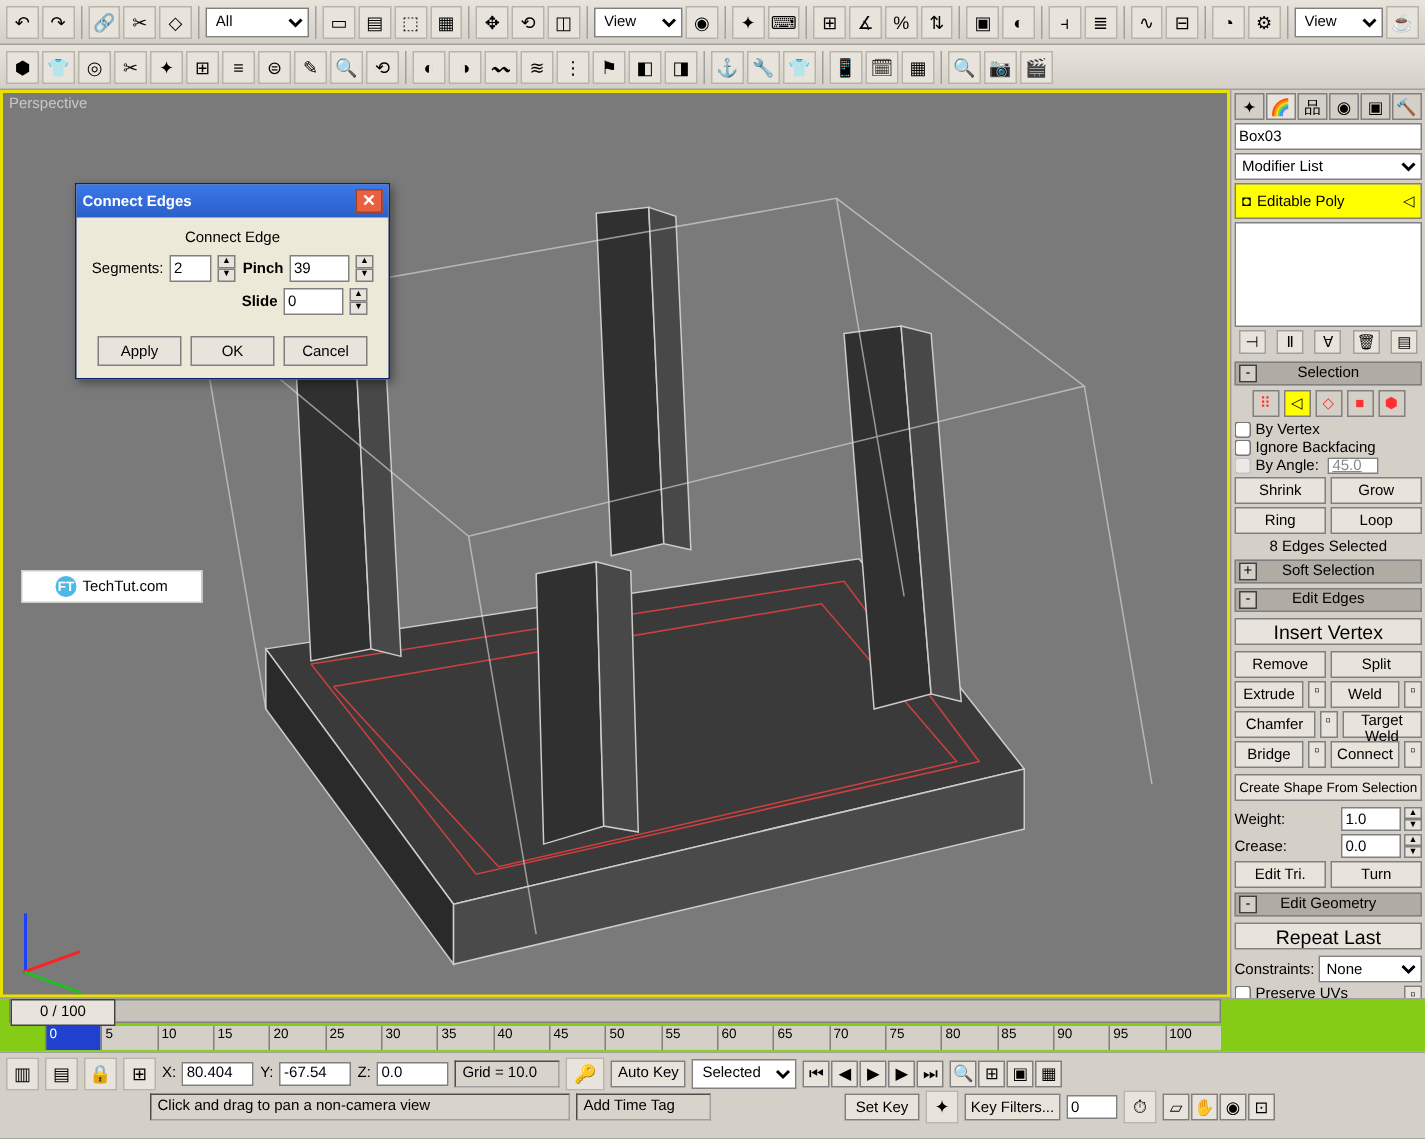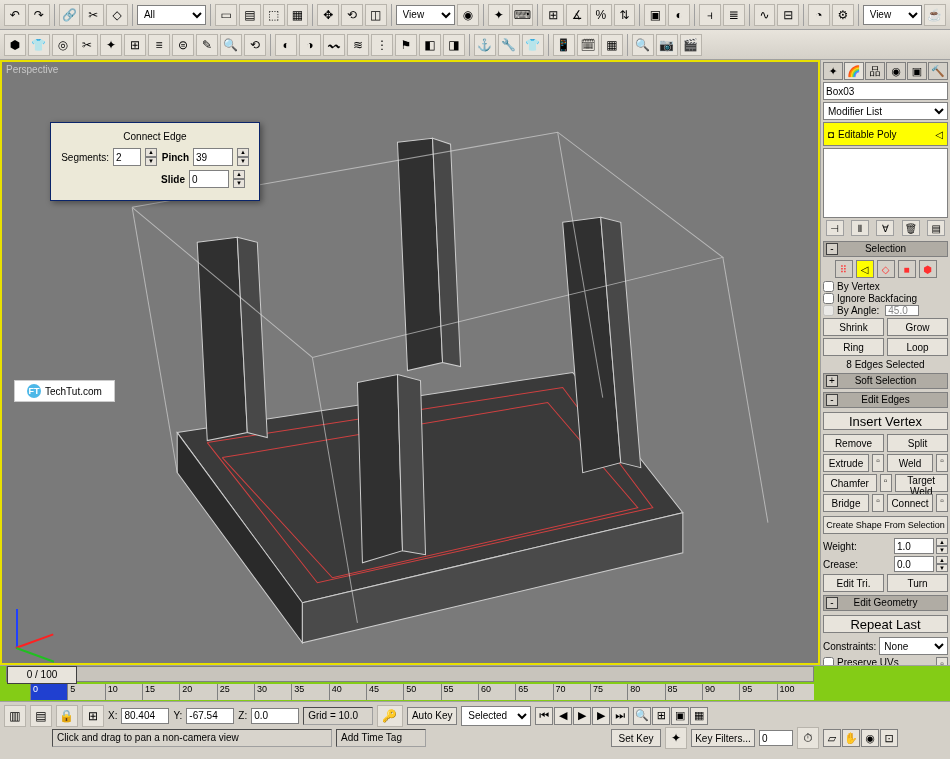--- a/index.html
+++ b/index.html
@@ -8,21 +8,21 @@
 
 .toolbar-row { height: 30px; background: linear-gradient(#e8e4dc,#d4d0c8); border-bottom: 1px solid #a0a0a0; display: flex; align-items: center; padding: 0 4px; gap: 2px; }
 .tb-btn { width: 22px; height: 22px; border: 1px solid #b8b4ac; background: #e8e4dc; display: flex; align-items: center; justify-content: center; font-size: 12px; cursor: pointer; }
 .tb-sep { width: 1px; height: 22px; background: #a0a0a0; margin: 0 2px; }
 .tb-combo { height: 20px; border: 1px solid #808080; background: #fff; font-size: 10px; padding: 0 2px; }
 
 
 .main-area { display: flex; height: 605px; }
 .viewport-wrap { flex: 1; position: relative; background: #7a7a7a; border: 2px solid #e8e000; }
 .vp-label { position: absolute; top: 2px; left: 4px; color: #c8c8c8; font-size: 10px; }
-.watermark { position: absolute; left: 12px; top: 318px; background: #fff; border: 1px solid #ccc; padding: 3px 12px; display: flex; align-items: center; gap: 4px; font-size: 11px; }
+.watermark { position: absolute; left: 12px; top: 318px; background: #fff; border: 1px solid #ccc; padding: 3px 22px; display: flex; align-items: center; gap: 4px; font-size: 11px; }
 .watermark .wm-icon { width: 14px; height: 14px; border-radius: 50%; background: #4db8e8; color: #fff; display: flex; align-items: center; justify-content: center; font-size: 9px; font-weight: bold; }
 .axis-gizmo { position: absolute; left: 14px; bottom: 14px; width: 48px; height: 48px; }
 .axis-gizmo .axis-z { position:absolute; left:0; bottom:0; width:2px; height:40px; background:#2040ff; }
 .axis-gizmo .axis-x { position:absolute; left:0; bottom:0; width:40px; height:2px; background:#ff2020; transform:rotate(-20deg); transform-origin:left bottom; }
 .axis-gizmo .axis-y { position:absolute; left:0; bottom:0; width:40px; height:2px; background:#20c020; transform:rotate(20deg); transform-origin:left bottom; }
 
 
 .scene svg { position:absolute; inset:0; width:100%; height:100%; }
 
 
@@ -56,21 +56,21 @@
 .time-slider { position:absolute; left:6px; top:0; height:16px; width:808px; background:#c8c4bc; border:1px solid #808080; }
 .time-slider .knob { position:absolute; left:0; top:-1px; width:70px; height:18px; background:#e8e4dc; border:1px solid #404040; text-align:center; line-height:16px; font-size:10px; }
 .time-ruler { position:absolute; left:30px; top:18px; height:16px; width:784px; background:#d4d0c8; display:flex; }
 .time-ruler .tick { flex:1; border-left:1px solid #808080; font-size:9px; padding-left:2px; color:#000; position:relative; }
 .time-ruler .tick:first-child { color:#fff; background:#2040d0; }
 
 .status-bar { height:28px; background:#d4d0c8; border-top:1px solid #a0a0a0; display:flex; align-items:center; gap:4px; padding:0 4px; }
 .status-lbl { height:18px; border:1px inset #a0a0a0; background:#d8d4cc; padding:0 4px; line-height:16px; font-size:10px; }
 .status-coord { width:60px; }
 .status-spin { width:48px; height:16px; border:1px solid #808080; background:#fff; font-size:10px; padding:0 2px; }
-.status-bar2 { height:18px; background:#d4d0c8; display:flex; align-items:center; gap:4px; padding:0 52px; }
+.status-bar2 { height:18px; background:#d4d0c8; display:flex; align-items:center; gap:4px; padding:0 100px; }
 .nav-cluster { display:flex; gap:1px; }
 .nav-cluster .nb { width:18px; height:18px; border:1px solid #808080; background:#e8e4dc; font-size:11px; display:flex; align-items:center; justify-content:center; cursor:pointer; }
 
 
 .dialog { position:absolute; left:50px; top:122px; width:210px; background:#ece9d8; border:1px solid #0a246a; box-shadow:2px 2px 6px rgba(0,0,0,.4); }
 .dlg-title { height:22px; background:linear-gradient(#3b78ea,#2b5fc8); color:#fff; display:flex; align-items:center; padding:0 4px; font-size:11px; font-weight:bold; }
 .dlg-title .dlg-close { margin-left:auto; width:18px; height:16px; background:#e86040; border:1px solid #a04020; color:#fff; text-align:center; line-height:14px; font-size:11px; cursor:pointer; }
 .dlg-body { padding:8px; }
 .dlg-group-label { text-align:center; font-size:10px; margin-bottom:6px; }
 .dlg-row { display:flex; align-items:center; gap:4px; margin:4px 0; }
@@ -396,20 +396,24 @@
   <div class="tb-btn">⏱</div>
   <div class="nav-cluster">
     <div class="nb">▱</div>
     <div class="nb">✋</div>
     <div class="nb">◉</div>
     <div class="nb">⊡</div>
   </div>
 </div>
 
 <div class="dialog">
+  <div class="dlg-title">
+    <span>Connect Edges</span>
+    <div class="dlg-close">✕</div>
+  </div>
   <div class="dlg-body">
     <div class="dlg-group-label">Connect Edge</div>
     <div class="dlg-row">
       <label class="left-label">Segments:</label>
       <input class="dlg-input" style="width: 28px;" value="2">
       <div class="dlg-spinbtns">
           <div>▲</div>
           <div>▼</div>
         </div>
       <label class="mid-label">Pinch</label>
@@ -421,14 +425,19 @@
     </div>
     <div class="dlg-row">
       <span style="width:94px"></span>
       <label class="mid-label">Slide</label>
       <input class="dlg-input" value="0" style="">
       <div class="dlg-spinbtns">
           <div>▲</div>
           <div>▼</div>
         </div>
     </div>
+    <div class="dlg-btns">
+      <button class="dlg-btn">Apply</button>
+      <button class="dlg-btn">OK</button>
+      <button class="dlg-btn">Cancel</button>
+    </div>
   </div>
 </div>
 
 </body></html>

